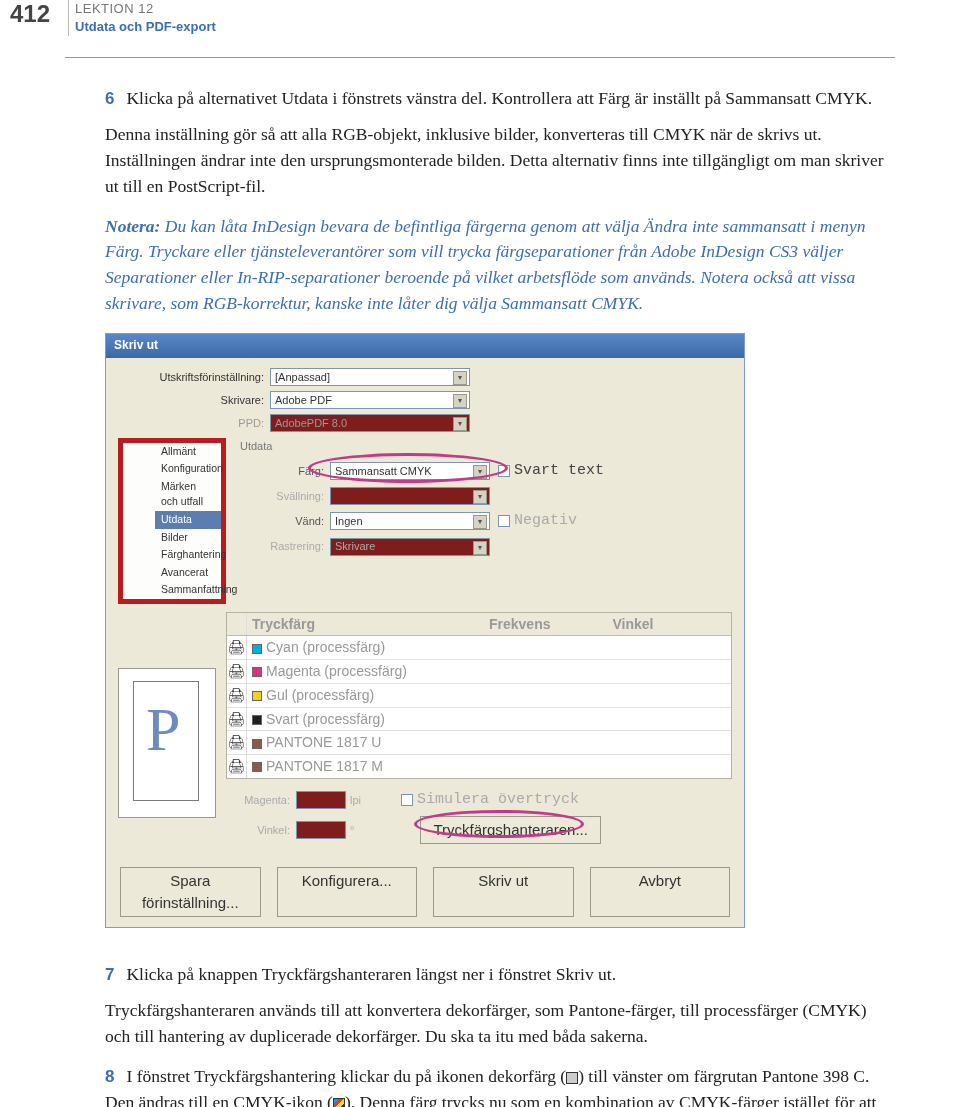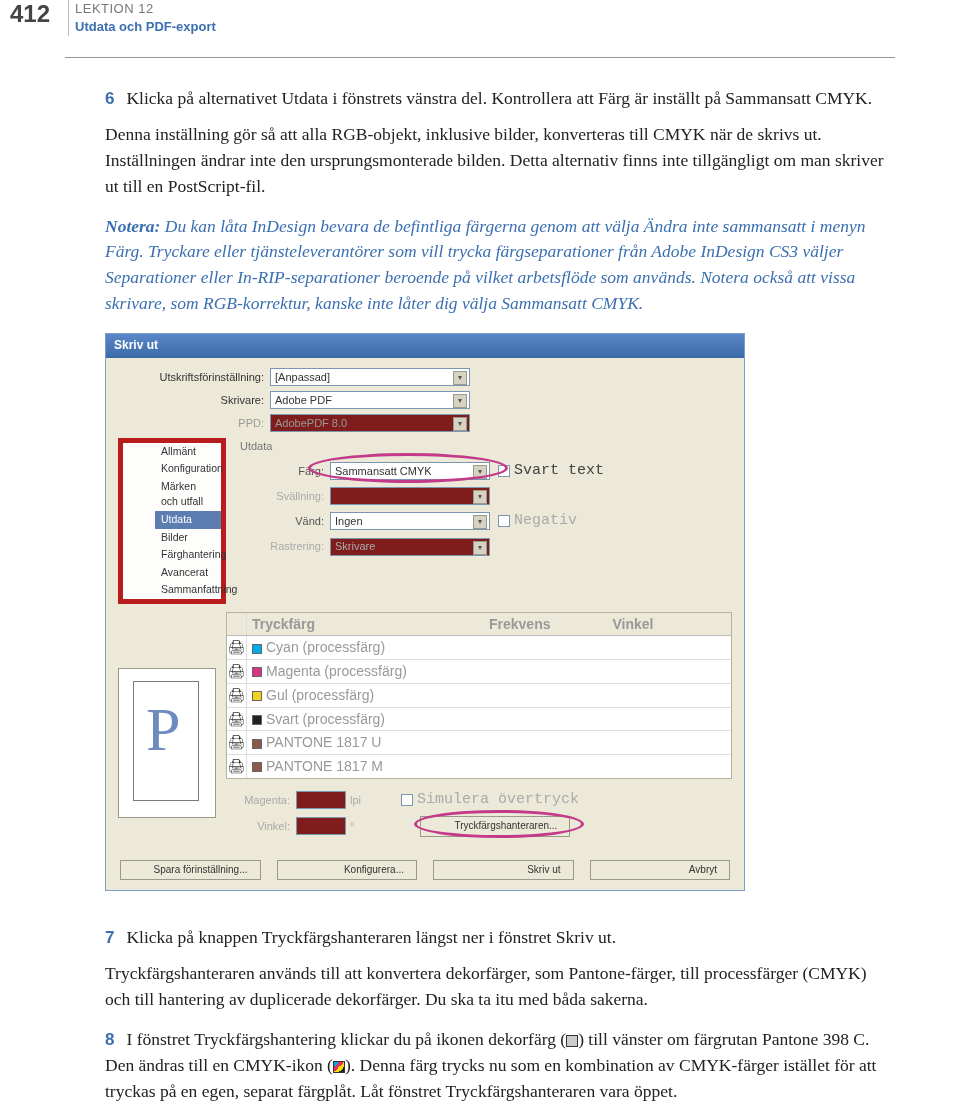--- a/index.html
+++ b/index.html
@@ -262,23 +262,23 @@
   }
   .bottom-opts {
     margin-top: 10px;
     position: relative;
   }
   .btn {
     display: inline-block;
     background: #ece9d8;
     border: 1px solid #9a9a8a;
     padding: 2px 12px;
-    font-size: 10px;
+    font-size: 15px;
     min-width: 100px;
-    text-align: right;
+    text-align: center;
   }
   .btn-row {
     display: flex;
     justify-content: space-between;
     gap: 16px;
     margin-top: 18px;
     padding: 0 2px;
   }
   .btn-row .btn { flex: 1; }
   .rel { position: relative; }

